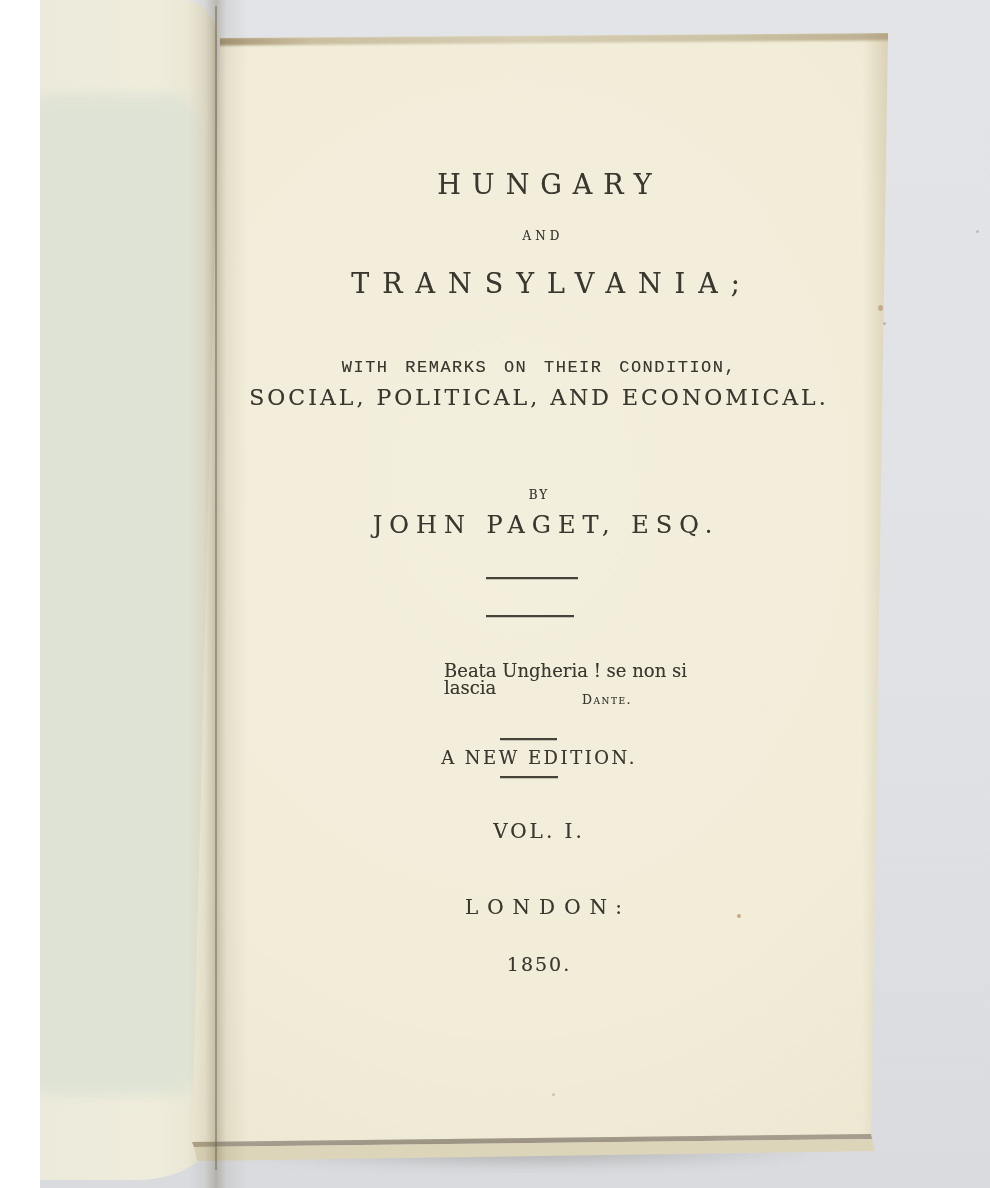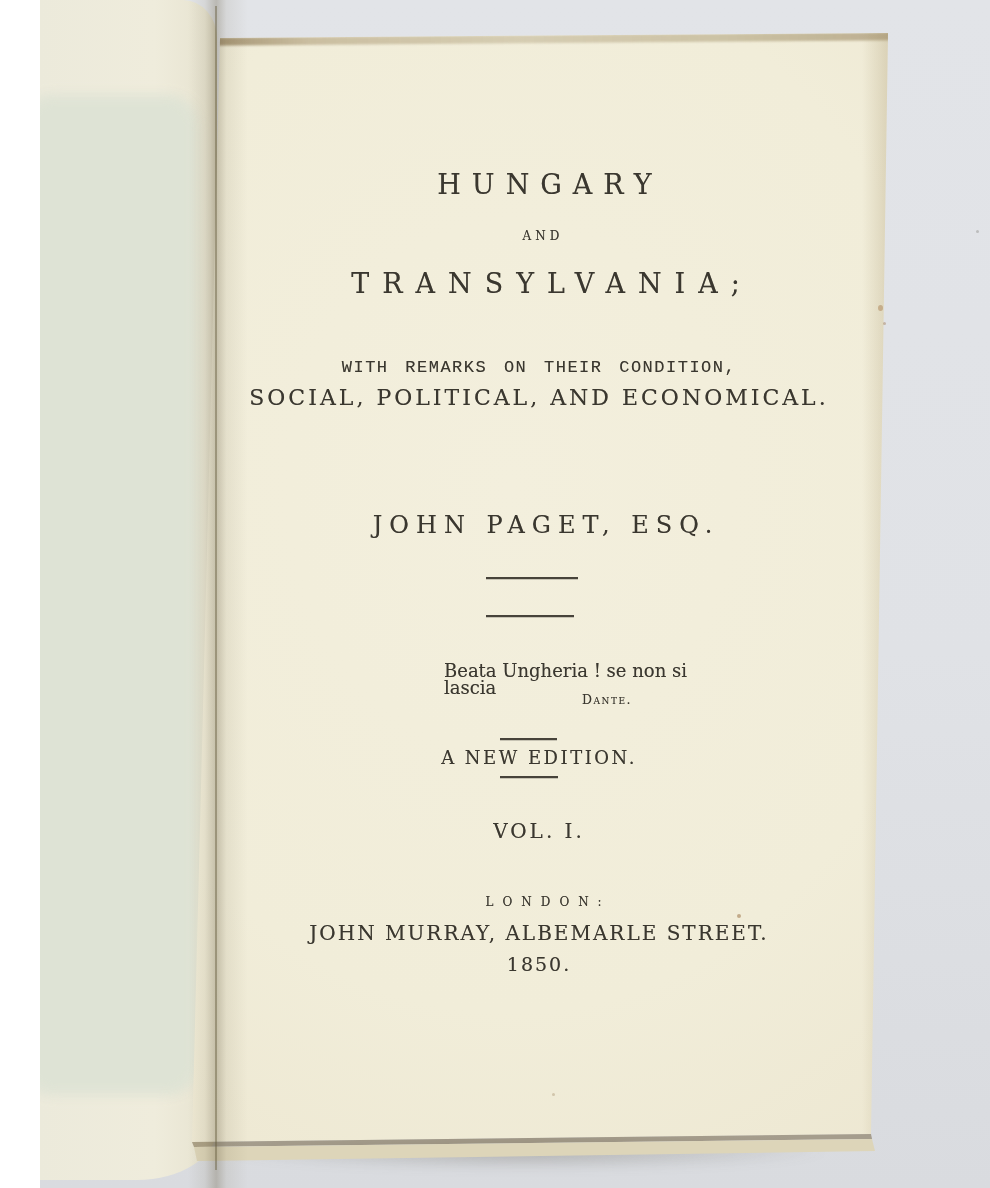--- a/index.html
+++ b/index.html
@@ -110,21 +110,21 @@
   .t-title1   { top: 141px; font-size: 27px; letter-spacing: 11px; padding-left: 11px; }
   .t-and      { top: 201px; font-size: 12px; letter-spacing: 4px;  padding-left: 4px; }
   .t-title2   { top: 240px; font-size: 27px; letter-spacing: 13px; padding-left: 13px; }
   .t-sub1     { top: 330px; font-size: 17px; letter-spacing: 1.5px; word-spacing: 5px; font-family: Liberation Mono, monospace; }
   .t-sub2     { top: 357px; font-size: 22px; letter-spacing: 3px; }
   .t-by       { top: 460px; font-size: 12px; letter-spacing: 2px; }
   .t-author   { top: 483px; font-size: 24px; letter-spacing: 7px; padding-left: 7px; }
   .t-illus    { top: 560px; font-size: 13.5px; letter-spacing: 1px; word-spacing: 3px; }
   .t-edition  { top: 719px; font-size: 18px; letter-spacing: 2.5px; }
   .t-volume   { top: 791px; font-size: 20px; letter-spacing: 3px; }
-  .t-city     { top: 867px; font-size: 12px; letter-spacing: 9px; padding-left: 9px; }
+  .t-city     { top: 867px; font-size: 20px; letter-spacing: 9px; padding-left: 9px; }
   .t-publisher{ top: 893px; font-size: 20px; letter-spacing: 2px; }
   .t-year     { top: 925px; font-size: 19px; letter-spacing: 2px; }
   .rule {
     position: absolute;
     height: 2px;
     background: #47433a;
     box-shadow: 0 1px 0 rgba(71,67,58,0.25);
   }
   .rule1 { top: 549px; left: 300px; width: 92px; }
   .rule2 { top: 587px; left: 300px; width: 88px; }
@@ -177,38 +177,38 @@
   <div class="gutter-line"></div>
 
   <div class="page-text">
     <div class="line t-title1">HUNGARY</div>
     <div class="line t-and">AND</div>
     <div class="line t-title2">TRANSYLVANIA;</div>
 
     <div class="line t-sub1">WITH REMARKS ON THEIR CONDITION,</div>
     <div class="line t-sub2">SOCIAL, POLITICAL, AND ECONOMICAL.</div>
 
+    <div class="line t-by">BY</div>
     <div class="line t-author">JOHN PAGET, ESQ.</div>
 
     <div class="rule rule1"></div>
     <div class="rule rule2"></div>
 
     <div class="epigraph">
       <div class="l1">Beata Ungheria ! se non si lascia</div>
     </div>
     <div class="attribution">Dante.</div>
 
     <div class="rule rule3"></div>
     <div class="line t-edition">A NEW EDITION.</div>
     <div class="rule rule4"></div>
 
     <div class="line t-volume">VOL. I.</div>
 
     <div class="line t-city">LONDON:</div>
-    <div class="line t-publisher">JOHN MURRAY, ALBEMARLE STREET.</div>
     <div class="line t-year">1850.</div>
   </div>
 
   <div class="speck speck1"></div>
   <div class="speck speck2"></div>
   <div class="speck speck3"></div>
   <div class="speck speck4"></div>
   <div class="speck speck5"></div>
 
 </div>

